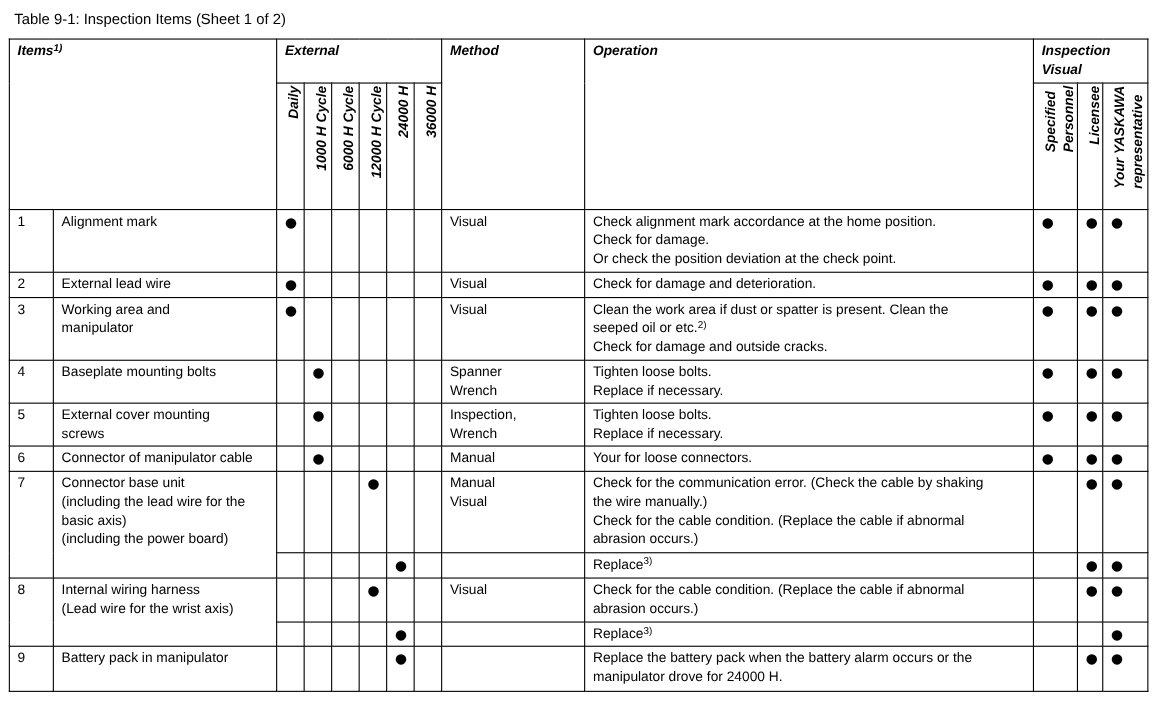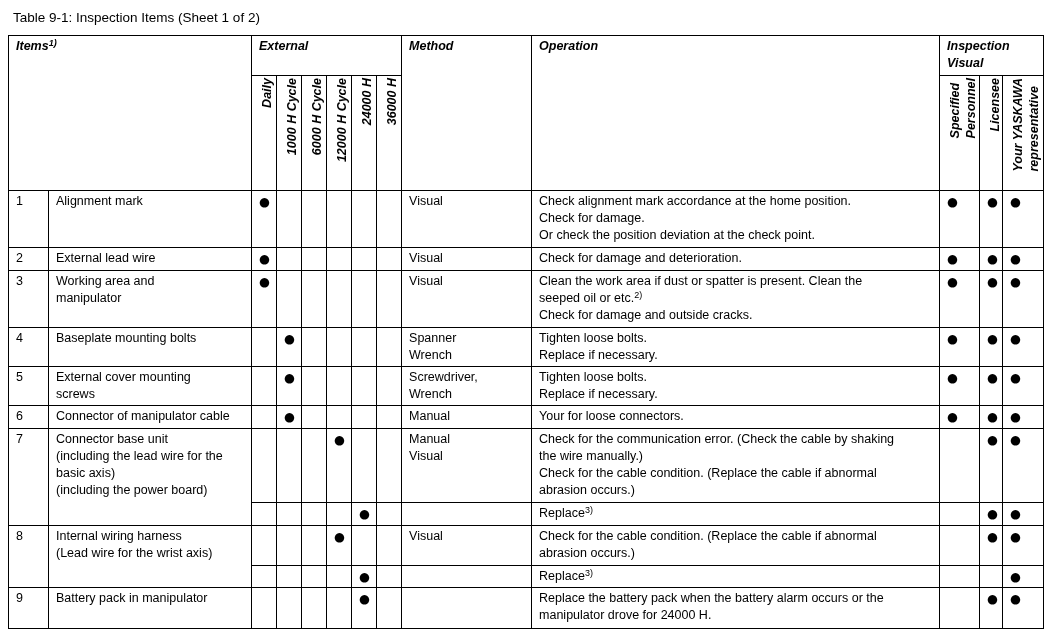--- a/index.html
+++ b/index.html
@@ -162,21 +162,21 @@
   <tr style="height:39px">
     <td class="c-no">5</td>
     <td>External cover mounting
 screws</td>
     <td class="c-dot"></td>
     <td class="c-dot">●</td>
     <td class="c-dot"></td>
     <td class="c-dot"></td>
     <td class="c-dot"></td>
     <td class="c-dot"></td>
-    <td>Screwdriver,
+    <td>Inspection,
 Wrench</td>
     <td>Tighten loose bolts.
 Replace if necessary.</td>
     <td class="c-cdot">●</td>
     <td class="c-cdot">●</td>
     <td class="c-cdot">●</td>
   </tr>
 
   <tr style="height:23px">
     <td class="c-no">6</td>

